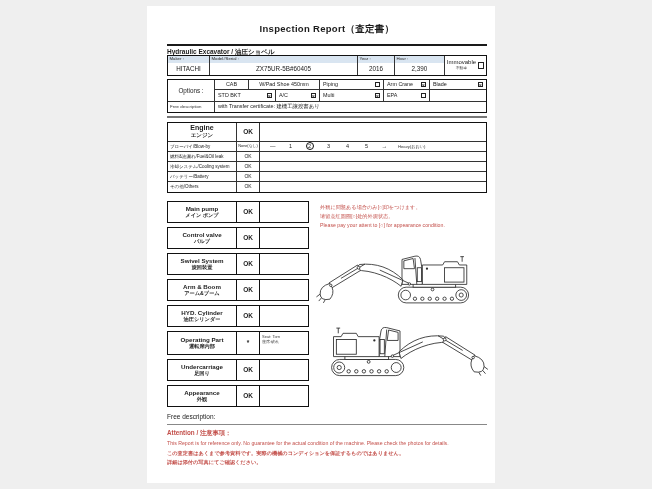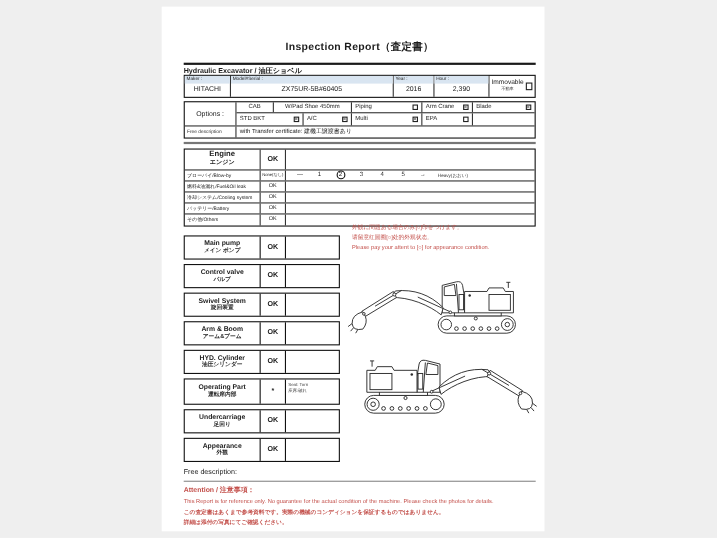--- a/index.html
+++ b/index.html
@@ -4,21 +4,21 @@
 <style>
   :root{
     --header_bg:#d9e5f1; --accent_red:#c34f4a; --ink:#1c1c1c; --paper:#ffffff; --page_bg:#efefef;
   }
   *{box-sizing:border-box;margin:0;padding:0;}
   html,body{width:652px;height:489px;}
   body{background:var(--page_bg);position:relative;font-family:"Liberation Sans",sans-serif;color:#1c1c1c;overflow:hidden;}
   .paper{position:absolute;left:147px;top:6px;width:348px;height:477px;background:var(--paper);}
   .content{position:absolute;left:20px;top:0;width:320px;}
 
-  .title{margin-top:30px;text-align:center;font-size:9.5px;font-weight:bold;letter-spacing:.3px;}
+  .title{margin-top:17px;text-align:center;font-size:9.5px;font-weight:bold;letter-spacing:.3px;}
   .title-rule{margin-top:8px;border-top:2.5px solid #1a1a1a;}
   .section-title{margin-top:2px;font-size:6.5px;line-height:7px;font-weight:bold;}
 
   
   .m-table{display:grid;grid-template-columns:42px 148px 37px 50px 1fr;border:1.3px solid #111;}
   .m-col{border-right:1px solid #333;}
   .m-col:last-child{border-right:none;}
   .m-label{background:var(--header_bg);font-size:4.3px;line-height:6.5px;height:6.5px;padding-left:1.5px;color:#222;white-space:nowrap;overflow:hidden;}
   .m-value{font-size:6.3px;height:12px;line-height:12px;text-align:center;white-space:nowrap;}
   .imm{display:flex;align-items:center;justify-content:space-evenly;}

